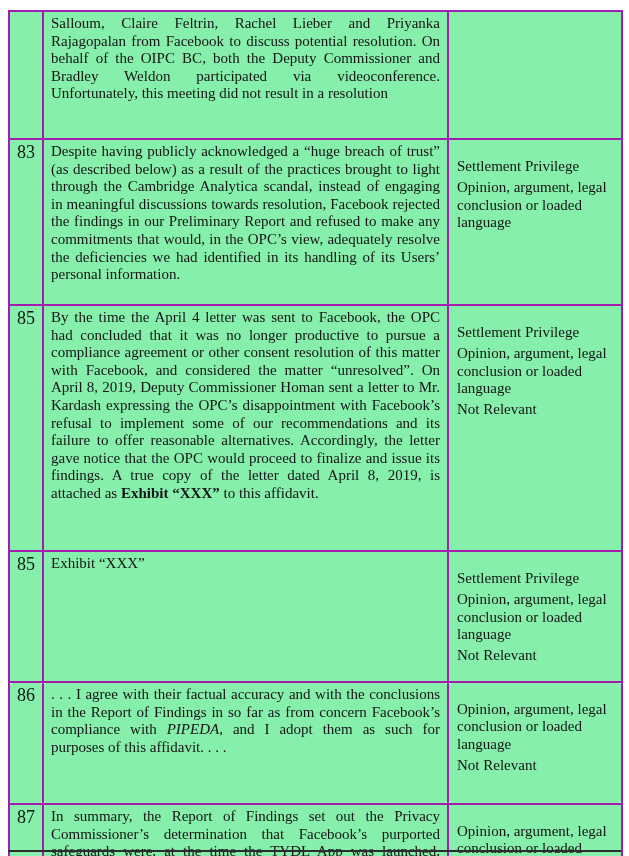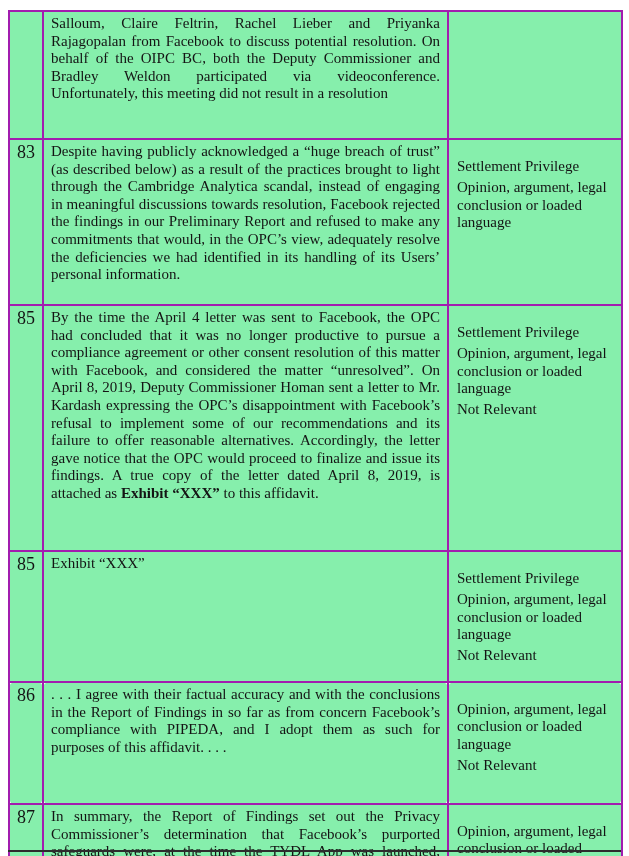--- a/index.html
+++ b/index.html
@@ -48,21 +48,21 @@
     padding: 18px 4px 5px 8px;
     font-size: 15px;
     line-height: 17.3px;
     text-align: left;
   }
   .objection {
     margin: 0 0 4px 0;
   }
   .seg-normal { font-weight: normal; font-style: normal; }
   .seg-bold   { font-weight: bold;   font-style: normal; }
-  .seg-italic { font-weight: normal; }
+  .seg-italic { font-weight: normal; font-style: italic; }
 
   
   tbody tr:nth-child(1) > td { height: 103px; }
   tbody tr:nth-child(2) > td { height: 141px; }
   tbody tr:nth-child(3) > td { height: 221px; }
   tbody tr:nth-child(4) > td { height: 106px; }
   tbody tr:nth-child(5) > td { height: 97px; border-radius: 6px;  }
   tbody tr:nth-child(6) > td { height: 170px; }
 
   .bottom-line {

